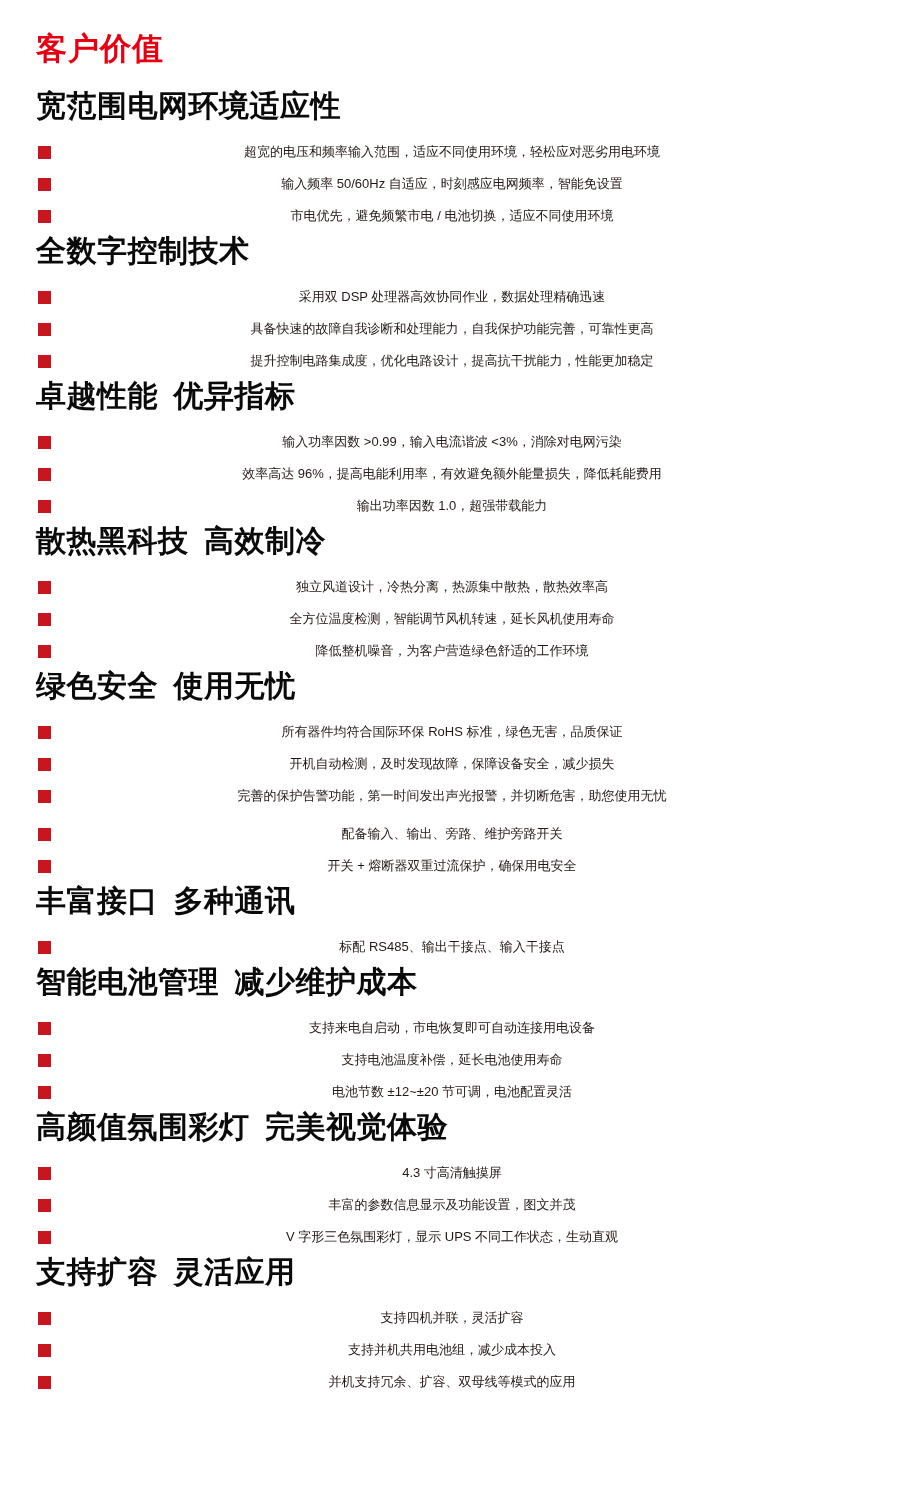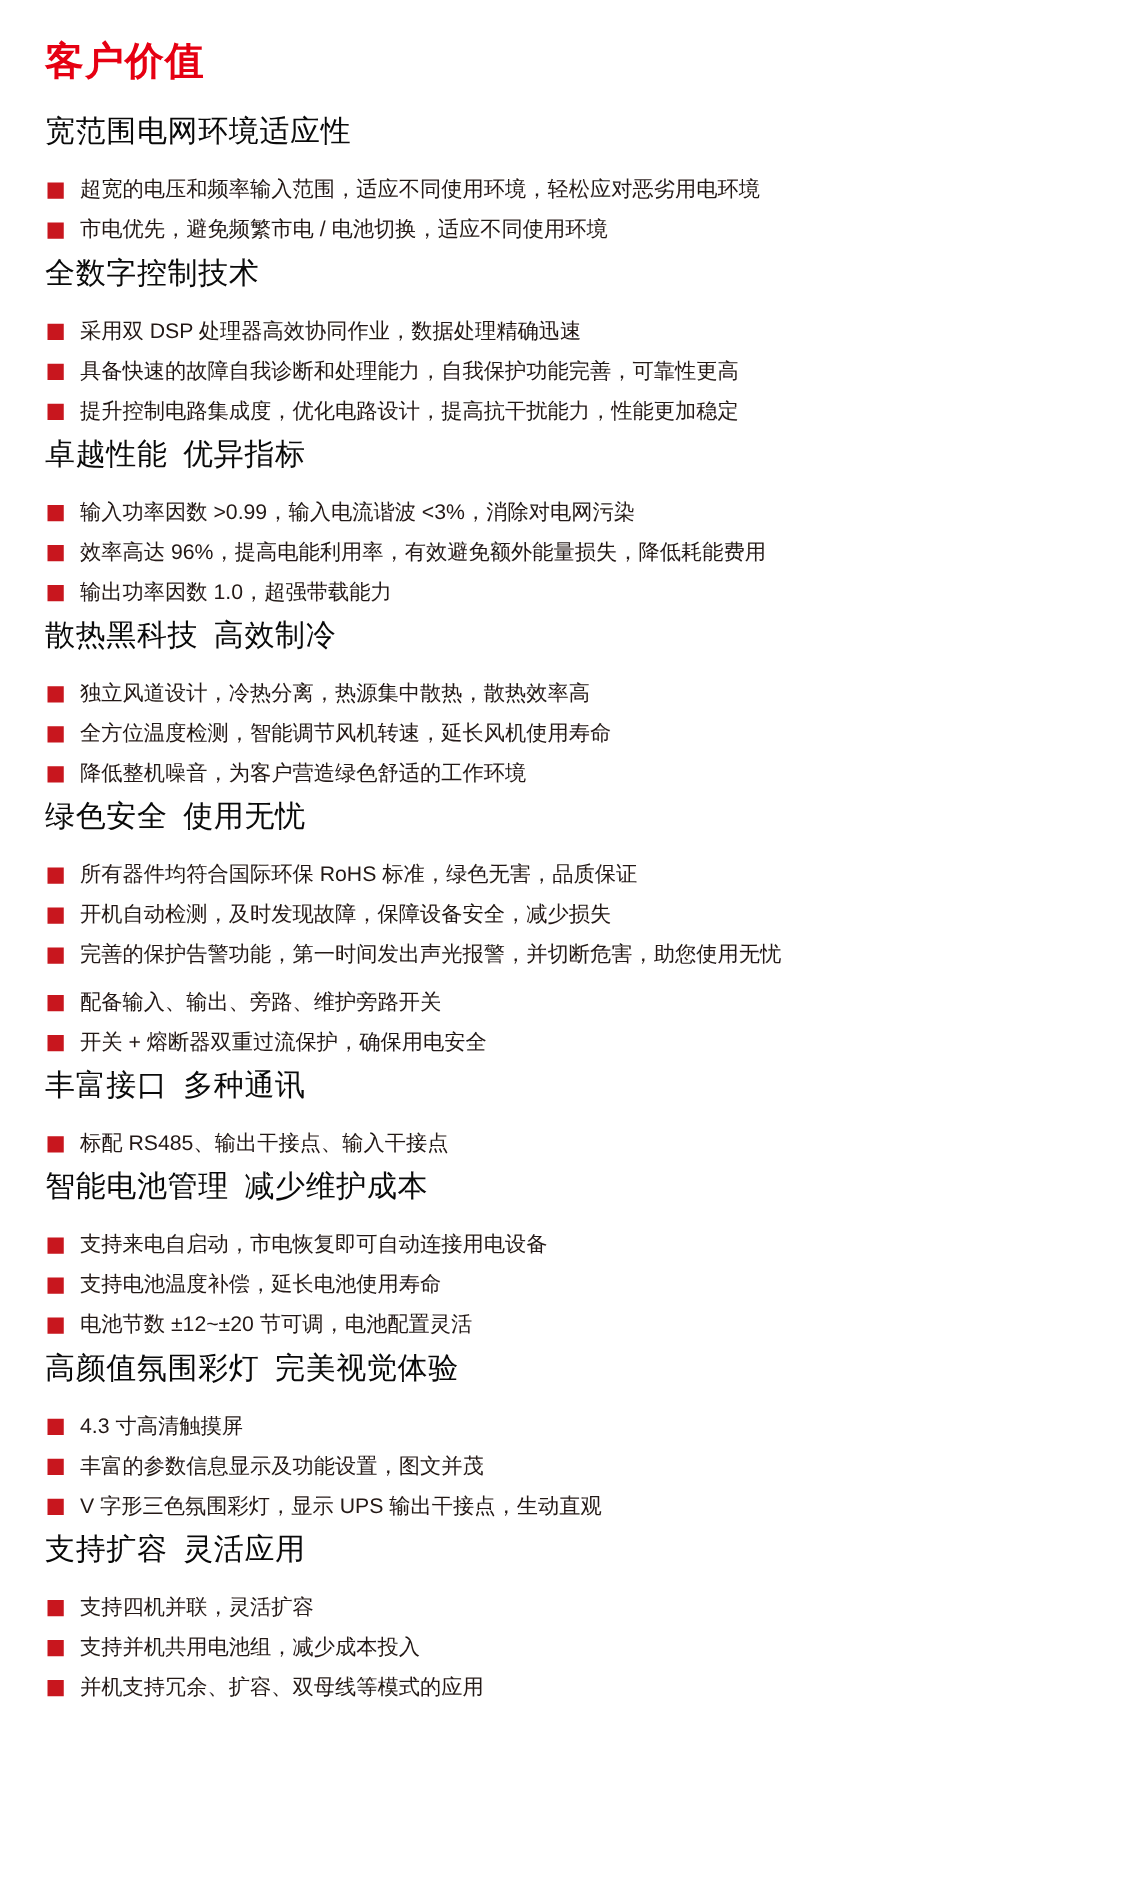--- a/index.html
+++ b/index.html
@@ -25,34 +25,35 @@
   .page-title {
     font-size: 31px;
     line-height: 37px;
     font-weight: bold;
     color: var(--title-red);
     letter-spacing: 1px;
     margin: 0 0 26px 0;
   }
   .feature-section { margin: 0; }
   .section-heading {
-    font-size: 24px;
+    font-size: 30px;
     line-height: 26px;
-    font-weight: normal;
+    font-weight: bold;
     color: var(--heading-color);
     margin: 0 0 17px 0;
     letter-spacing: 0.5px;
   }
   .bullet-list { margin: 0 0 6px 0; }
   .bullet-row {
     display: flex;
     align-items: flex-start;
     line-height: 32px;
-    font-size: 17px;
+    font-size: 13px;
     color: var(--body-color);
+    text-align: center;
   }
   .bullet-square {
     flex: 0 0 auto;
     width: 13px;
     height: 13px;
     background: var(--bullet-red);
     margin: 10px 13px 0 2px;
   }
   .bullet-text { flex: 1 1 auto; }
 </style>
@@ -64,20 +65,24 @@
   <div id="sections">
       <section class="feature-section">
         <h2 class="section-heading">宽范围电网环境适应性</h2>
         <div class="bullet-list">
           <div class="bullet-row">
             <span class="bullet-square"></span>
             <span class="bullet-text">超宽的电压和频率输入范围，适应不同使用环境，轻松应对恶劣用电环境</span>
           </div>
           <div class="bullet-row">
             <span class="bullet-square"></span>
+            <span class="bullet-text">输入频率 50/60Hz 自适应，时刻感应电网频率，智能免设置</span>
+          </div>
+          <div class="bullet-row">
+            <span class="bullet-square"></span>
             <span class="bullet-text">市电优先，避免频繁市电 / 电池切换，适应不同使用环境</span>
           </div>
         </div>
       </section>
       <section class="feature-section">
         <h2 class="section-heading">全数字控制技术</h2>
         <div class="bullet-list">
           <div class="bullet-row">
             <span class="bullet-square"></span>
             <span class="bullet-text">采用双 DSP 处理器高效协同作业，数据处理精确迅速</span>
@@ -187,21 +192,21 @@
           <div class="bullet-row">
             <span class="bullet-square"></span>
             <span class="bullet-text">4.3 寸高清触摸屏</span>
           </div>
           <div class="bullet-row">
             <span class="bullet-square"></span>
             <span class="bullet-text">丰富的参数信息显示及功能设置，图文并茂</span>
           </div>
           <div class="bullet-row">
             <span class="bullet-square"></span>
-            <span class="bullet-text">V 字形三色氛围彩灯，显示 UPS 输出干接点，生动直观</span>
+            <span class="bullet-text">V 字形三色氛围彩灯，显示 UPS 不同工作状态，生动直观</span>
           </div>
         </div>
       </section>
       <section class="feature-section">
         <h2 class="section-heading">支持扩容 灵活应用</h2>
         <div class="bullet-list">
           <div class="bullet-row">
             <span class="bullet-square"></span>
             <span class="bullet-text">支持四机并联，灵活扩容</span>
           </div>

